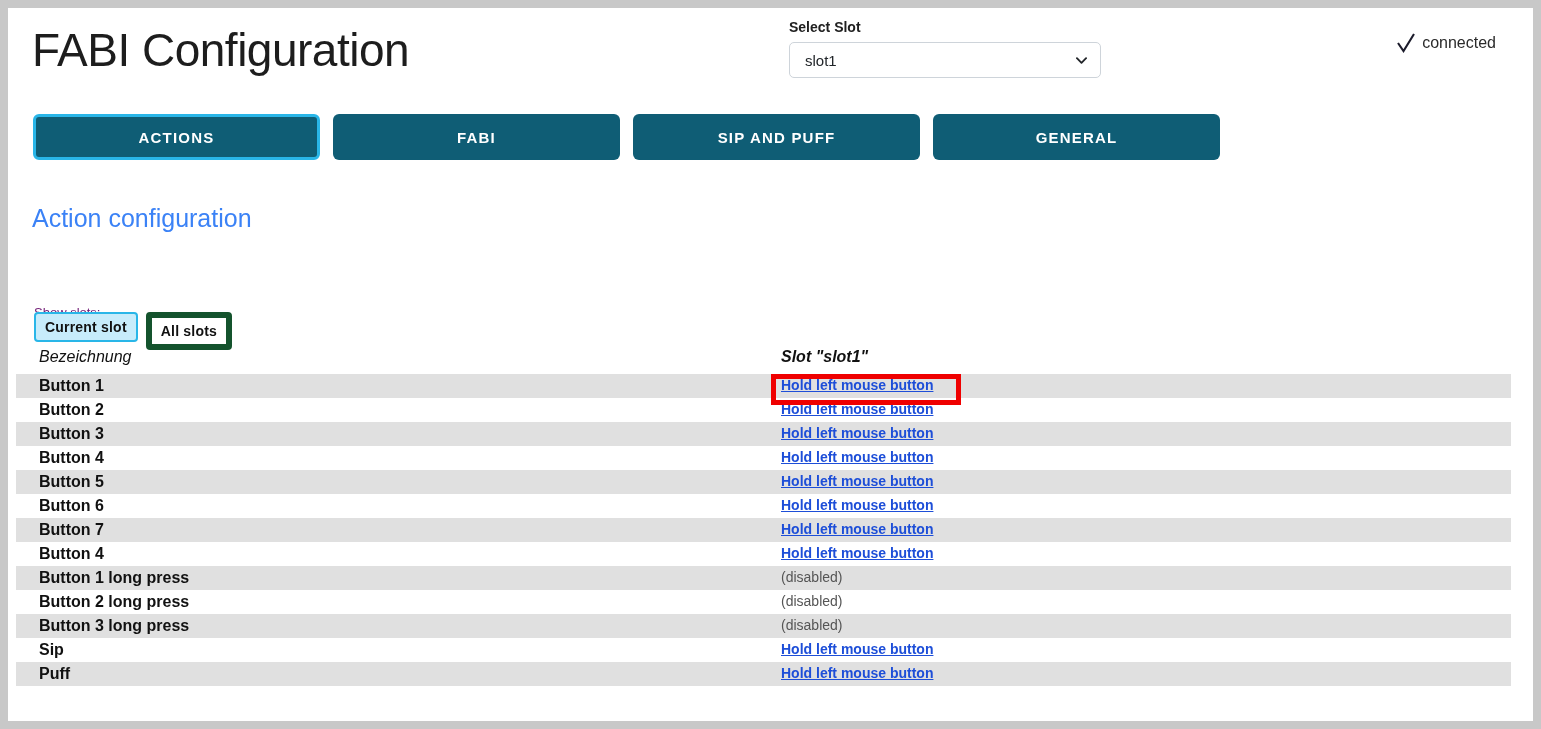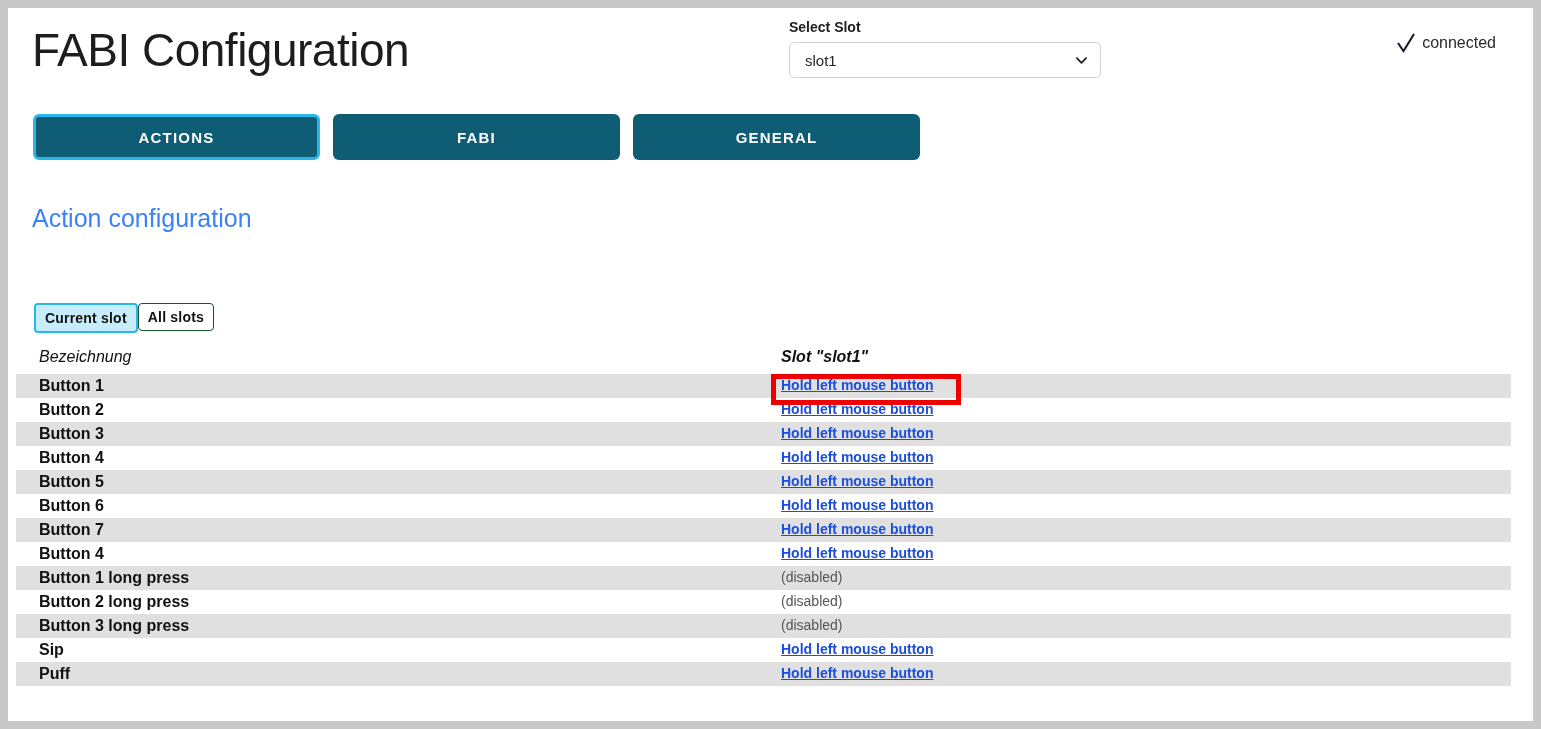--- a/index.html
+++ b/index.html
@@ -154,33 +154,34 @@
     top: 91px;
     font-size: 13px;
     font-weight: normal;
     color: #701a75;
     margin-top: 36px;
   }
 
   #show-slots-buttons {
     position: absolute;
     left: 26px;
-    top: 125px;
+    top: 134px;
     display: flex;
+    gap: 8px;
   }
 
   .toggle-btn {
     height: 26px;
     padding: 0 9px;
     font-size: 14px;
     font-weight: bold;
     font-family: "Liberation Sans", sans-serif;
     color: #111111;
     background: #ffffff;
-    border: 1px solid #14532d;
+    border: 6px solid #14532d;
     border-radius: 4px;
     display: flex;
     align-items: center;
     cursor: pointer;
     user-select: none;
     letter-spacing: 0.2px;
   }
 
   .toggle-btn.active {
     background: #c7ecfb;
@@ -300,20 +301,23 @@
   </div>
 
   <div id="tabbar">
     <div class="tab active">
       <span>ACTIONS</span>
     </div>
     <div class="tab">
       <span>FABI</span>
     </div>
     <div class="tab">
+      <span>SIP AND PUFF</span>
+    </div>
+    <div class="tab">
       <span>GENERAL</span>
     </div>
   </div>
 
   <div id="main">
 
     <div id="section-title">Action configuration</div>
 
     <div id="show-slots-label">Show slots:</div>
 

